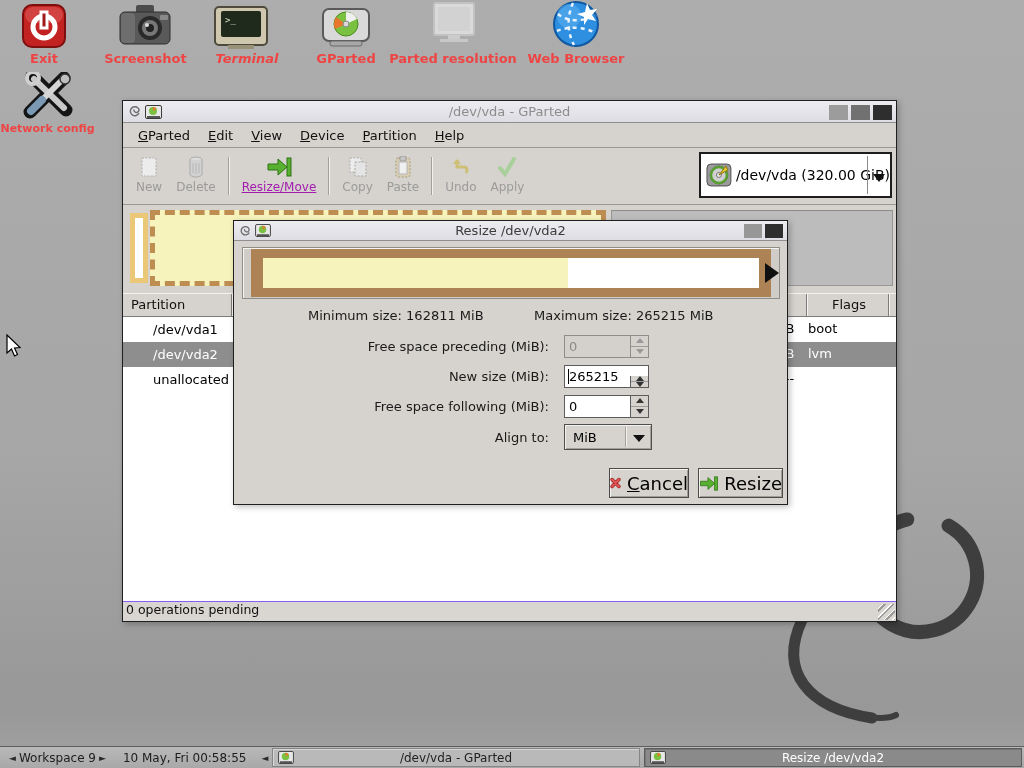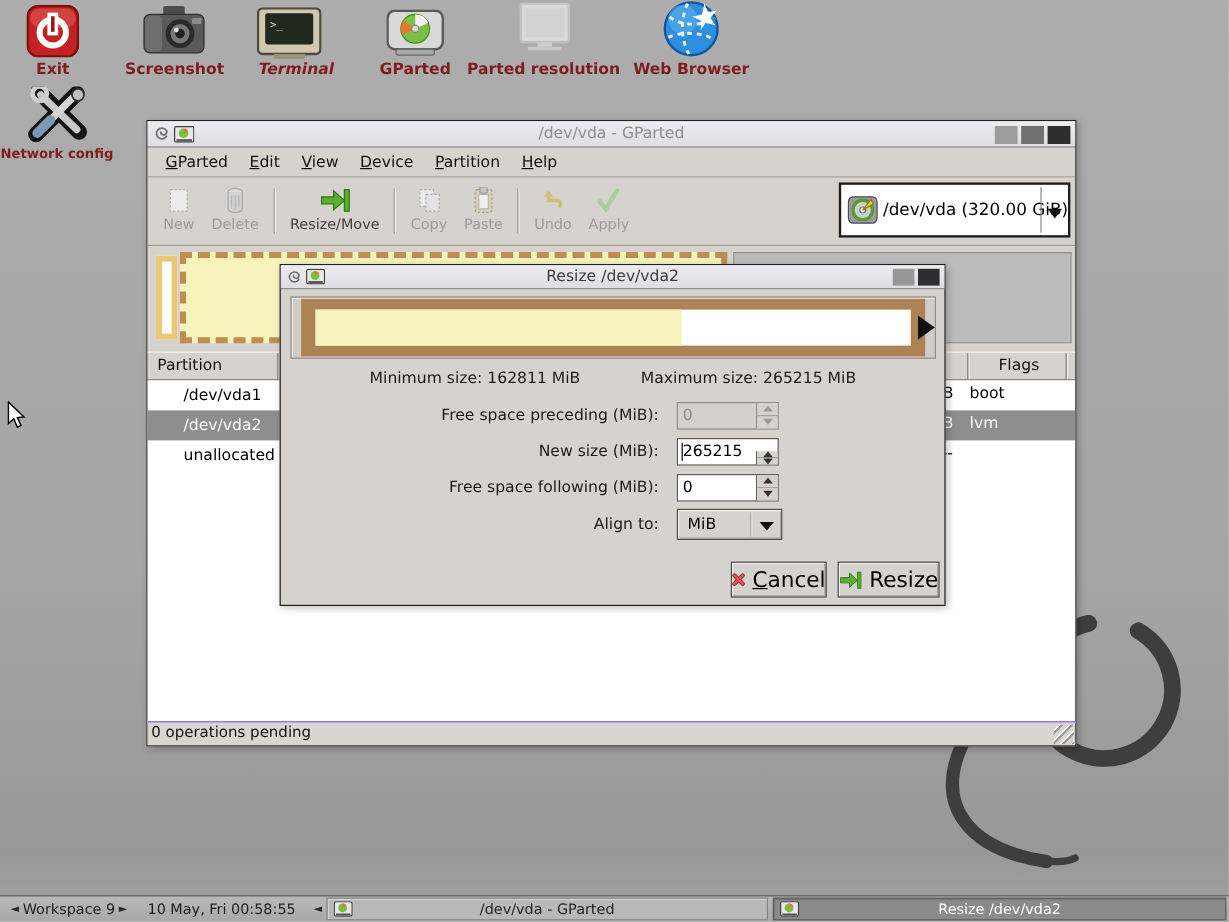--- a/index.html
+++ b/index.html
@@ -7,21 +7,21 @@
   body {
     font-family:"DejaVu Sans", sans-serif;
     background:linear-gradient(#adadad, #a6a6a6 60%, #989898 92%, #a2a2a2);
     position:relative;
   }
   .abs { position:absolute; }
 
   
   .desk-icon { position:absolute; text-align:center; }
   .desk-label {
-    position:absolute; color:#7f1d1d; font-weight:bold; font-size:13px;
+    position:absolute; color:#ef4444; font-weight:bold; font-size:13px;
     white-space:nowrap; text-align:center;
   }
 
   
   .win { position:absolute; border:1px solid #1f1f1f; background:#d6d3ce;
          box-shadow:2px 2px 6px rgba(0,0,0,.25); }
   .titlebar { position:relative; height:22px;
     background:linear-gradient(#ececf1,#dddde3);
     border-bottom:1px solid #8f8f8f; display:flex; align-items:center; }
   .title-text { position:absolute; left:0; right:0; text-align:center;
@@ -31,21 +31,21 @@
 
   
   .menubar { height:25px; background:#d6d3ce; border-bottom:1px solid #9b9890;
     display:flex; align-items:center; padding-left:6px; }
   .menu-item { font-size:13px; color:#111; padding:3px 9px; }
   .toolbar { height:57px; background:#d6d3ce; border-bottom:1px solid #9b9890;
     display:flex; align-items:flex-start; padding:4px 2px 0 6px; position:relative; }
   .tool-btn { display:flex; flex-direction:column; align-items:center;
     padding:2px 7px; font-size:12px; color:#9b9b9b; }
   .tool-btn .ticon { height:26px; display:flex; align-items:center; justify-content:center; }
-  .tool-btn.enabled { color:#404040; }
+  .tool-btn.enabled { color:#a21caf;text-decoration:underline; }
   .tool-sep { width:2px; height:38px; margin:5px 5px 0 5px;
     border-left:1px solid #a39f98; border-right:1px solid #f2f1ee; }
 
   .device-combo { position:absolute; right:4px; top:4px; width:193px; height:46px;
     background:#fff; border:2px solid #1d1d1d; display:flex; align-items:center; }
   .device-combo .dtext { font-size:14px; color:#000; white-space:nowrap; margin-left:4px;}
   .combo-div { width:1px; height:38px; background:#8c8c8c; position:absolute; right:22px; }
   .combo-arrow { position:absolute; right:5px; top:20px; width:0; height:0;
     border-left:6px solid transparent; border-right:6px solid transparent;
     border-top:8px solid #111; }

